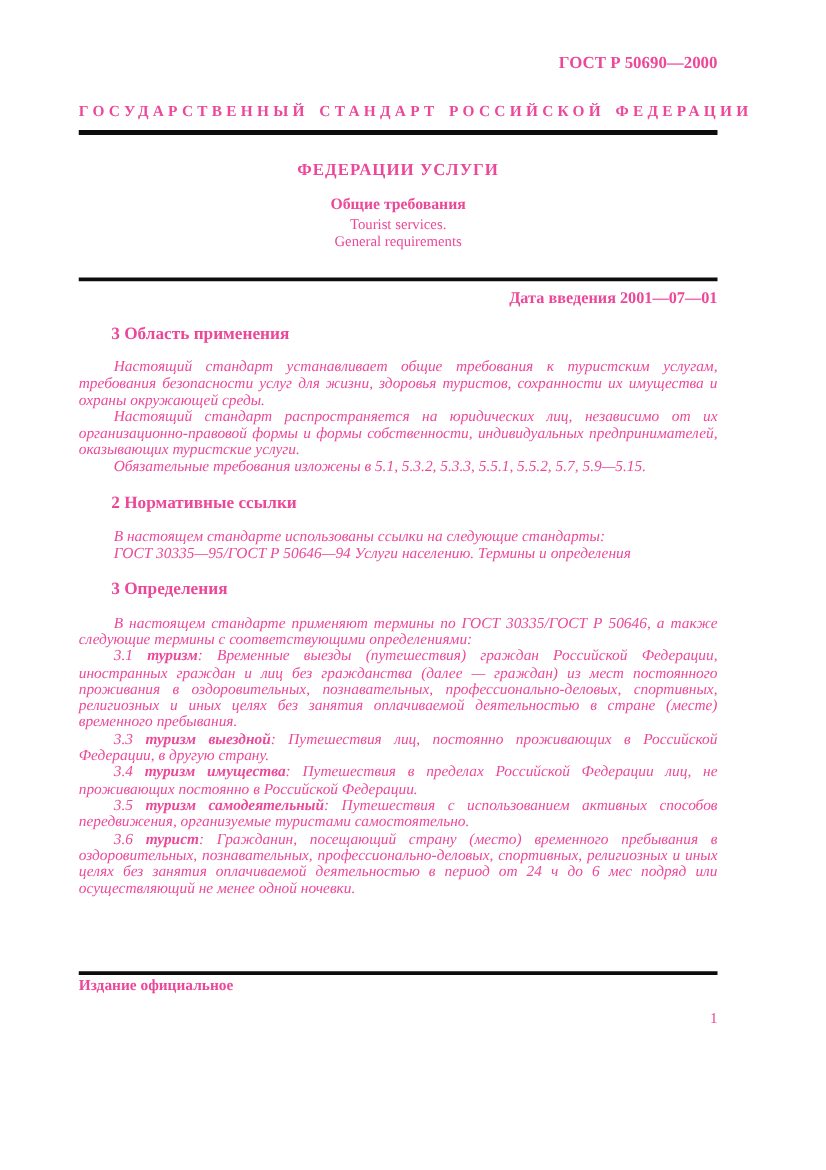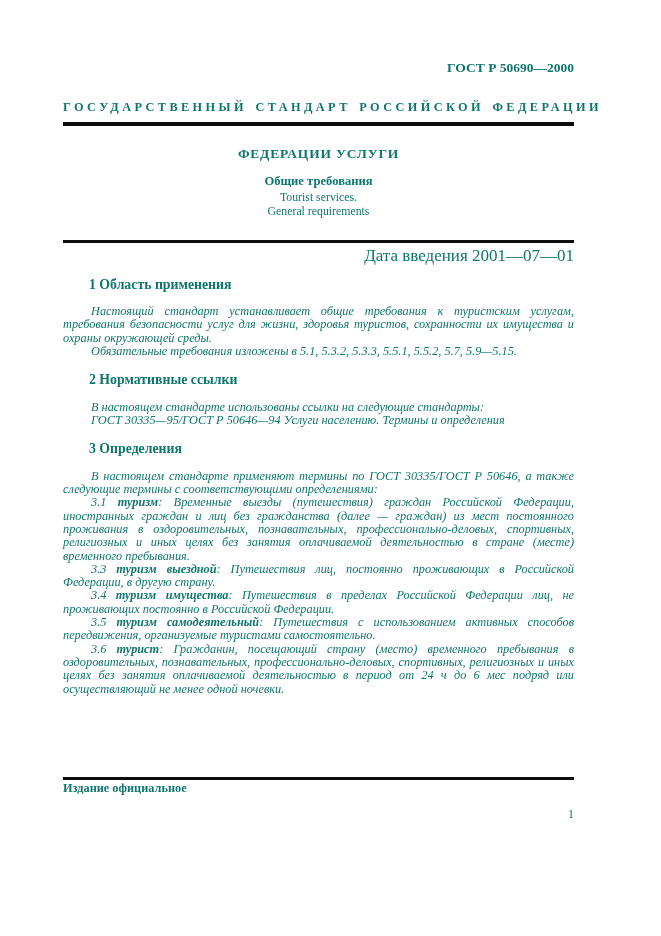--- a/index.html
+++ b/index.html
@@ -2,24 +2,24 @@
 <html lang="ru"><head>
 <meta charset="utf-8">
 <style>
   html, body { margin: 0; padding: 0; background: #ffffff; }
   .page {
     position: relative;
     width: 635px;
     height: 936px;
     margin: 0;
     background: #ffffff;
-    color: #0f766e;
+    color: #ec4899;
     font-family: "Liberation Serif", "DejaVu Serif", serif;
     box-sizing: border-box;
-    padding: 61px 61px 0 63px;
+    padding: 43px 61px 0 63px;
     overflow: hidden;
   }
   .doc-number {
     text-align: right;
     font-weight: bold;
     font-size: 13.5px;
     line-height: 14px;
   }
   .org-header {
     margin-top: 26px;
@@ -59,22 +59,22 @@
   }
   .title-en {
     margin-top: 3px;
     text-align: center;
     font-size: 11.8px;
     line-height: 13.5px;
   }
   .date-line {
     margin-top: 6px;
     text-align: right;
-    font-weight: normal;
-    font-size: 17px;
+    font-weight: bold;
+    font-size: 13px;
     line-height: 13.5px;
   }
   .sections { margin-top: 8px; }
   .sec-heading {
     font-size: 13.8px;
     line-height: 14.5px;
     font-weight: bold;
     margin: 15px 0 13px 26px;
   }
   .par {
@@ -128,22 +128,23 @@
     <div>Tourist services.</div>
     <div>General requirements</div>
   </div>
 
   <div class="rule-mid"></div>
 
   <div class="date-line">Дата введения 2001—07—01</div>
 
   <div class="sections">
       <section>
-        <h2 class="sec-heading">1 Область применения</h2>
+        <h2 class="sec-heading">3 Область применения</h2>
         <p class="par">Настоящий стандарт устанавливает общие требования к туристским услугам, требования безопасности услуг для жизни, здоровья туристов, сохранности их имущества и охраны окружающей среды.</p>
+        <p class="par">Настоящий стандарт распространяется на юридических лиц, независимо от их организационно-правовой формы и формы собственности, индивидуальных предпринимателей, оказывающих туристские услуги.</p>
         <p class="par">Обязательные требования изложены в 5.1, 5.3.2, 5.3.3, 5.5.1, 5.5.2, 5.7, 5.9—5.15.</p>
       </section>
       <section>
         <h2 class="sec-heading">2 Нормативные ссылки</h2>
         <p class="par">В настоящем стандарте использованы ссылки на следующие стандарты:</p>
         <p class="par">ГОСТ 30335—95/ГОСТ Р 50646—94 Услуги населению. Термины и определения</p>
       </section>
       <section>
         <h2 class="sec-heading">3 Определения</h2>
         <p class="par">В настоящем стандарте применяют термины по ГОСТ 30335/ГОСТ Р 50646, а также следующие термины с соответствующими определениями:</p>

